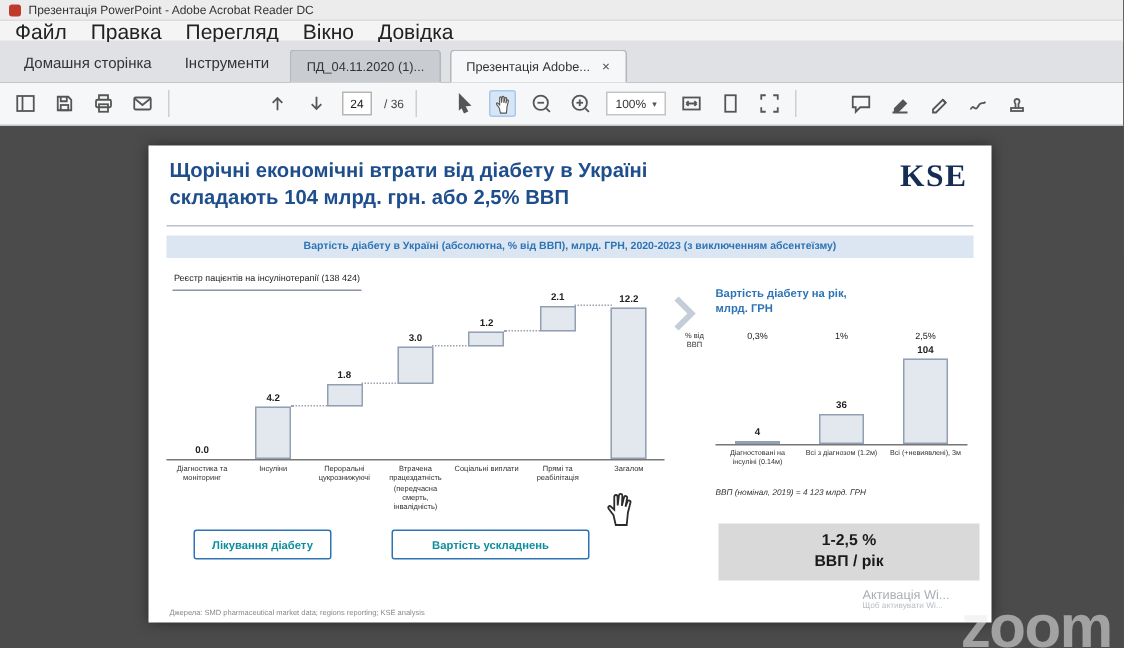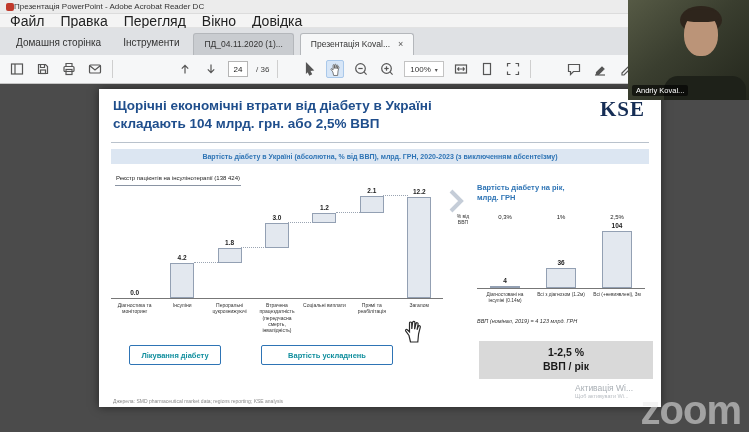--- a/index.html
+++ b/index.html
@@ -1,20 +1,20 @@
 <!DOCTYPE html>
 <html><head>
 <meta charset="utf-8">
 <style>
 *{margin:0;padding:0;box-sizing:border-box;}
 html,body{width:749px;height:432px;background:#161616;font-family:"Liberation Sans",sans-serif;}
 .screen{position:relative;width:749px;height:432px;overflow:hidden;background:#4b4b4b;}
 
 
-.titlebar{position:absolute;top:0;left:0;right:0;height:14px;background:#ececec;border-bottom:1px solid #dcdcdc;display:flex;align-items:center;padding:0 6px;z-index:5;}
+.titlebar{position:absolute;top:0;left:0;right:0;height:14px;background:#ececec;border-bottom:1px solid #dcdcdc;display:flex;align-items:center;gap:5px;padding:0 6px;z-index:5;}
 .app-ico{width:8px;height:8px;background:#c0392b;border-radius:2px;flex:0 0 auto;}
 .title-text{font-size:8px;color:#333;white-space:nowrap;}
 .menubar{position:absolute;top:14px;left:0;right:0;height:14px;background:#f4f4f4;border-bottom:1px solid #e2e2e2;display:flex;align-items:center;gap:16px;padding:0 10px;z-index:5;}
 .menubar span{font-size:14px;color:#222;cursor:default;}
 .tabbar{position:absolute;top:28px;left:0;right:0;height:27px;background:#dfe1e4;display:flex;align-items:flex-end;gap:6px;padding:0 8px;z-index:5;}
 .navtab{font-size:10px;color:#333;padding:6px 8px 7px;white-space:nowrap;}
 .doctab{font-size:8.5px;color:#333;background:#c9ccd0;border:1px solid #b4b7bb;border-bottom:none;border-radius:3px 3px 0 0;padding:5px 10px 6px;display:flex;align-items:center;gap:8px;white-space:nowrap;max-width:160px;overflow:hidden;}
 .doctab.active{background:#f6f7f8;}
 .doctab .close{color:#555;font-size:9px;}
 .toolbar{position:absolute;top:55px;left:0;right:0;height:29px;background:#f6f7f8;border-bottom:1px solid #c6c6c6;display:flex;align-items:center;gap:8px;padding:0 8px;z-index:5;}
@@ -24,21 +24,21 @@
 .sep{width:1px;height:18px;background:#cfcfcf;flex:0 0 auto;}
 .g-pages{margin-left:55px;}
 .g-tools{margin-left:14px;}
 .g-right{margin-left:26px;}
 .page-box{min-width:20px;height:16px;border:1px solid #b5b5b5;background:#fff;font-size:8px;color:#222;display:inline-flex;align-items:center;justify-content:center;padding:0 3px;}
 .page-total{font-size:8px;color:#444;}
 .zoom-box{height:16px;border:1px solid #c3c3c3;background:#fff;font-size:8px;color:#333;display:inline-flex;align-items:center;gap:4px;padding:0 5px;}
 .zoom-box .caret{font-size:6px;color:#555;}
 
 
-.viewport{position:absolute;top:76px;left:0;width:749px;height:348px;background:#4b4b4b;overflow:hidden;}
+.viewport{position:absolute;top:84px;left:0;width:749px;height:348px;background:#4b4b4b;overflow:hidden;}
 .slide{position:absolute;left:99px;top:13px;width:562px;height:318px;background:#fff;box-shadow:0 0 9px rgba(0,0,0,.5);}
 .s-title{position:absolute;left:14px;top:8px;width:434px;font-size:13.5px;font-weight:bold;color:#1f4e8c;line-height:1.3;}
 .s-logo{position:absolute;right:16px;top:8px;font-family:"Liberation Serif",serif;font-weight:bold;font-size:21px;color:#152d55;letter-spacing:1px;}
 .s-hr{position:absolute;left:12px;right:12px;top:53px;border-top:1px solid #b9c2cc;}
 .s-sub{position:absolute;left:12px;right:12px;top:60px;height:15px;background:#dce6f2;color:#2e74b5;font-size:7px;font-weight:bold;display:flex;align-items:center;justify-content:center;text-align:center;}
 .s-reg{position:absolute;left:16px;top:86px;width:126px;font-size:6px;color:#222;text-align:center;line-height:1.25;padding-bottom:2px;border-bottom:1px solid #8a94a3;}
 .wf-plot{position:absolute;left:12px;top:106px;width:332px;height:104px;border-bottom:1px solid #777;display:flex;}
 .wf-col{flex:1;position:relative;}
 .wf-bar{position:absolute;left:50%;transform:translateX(-50%);width:24px;background:#e3e8ef;border:1px solid #93a0b3;}
 .wf-lab{position:absolute;left:0;right:0;text-align:center;font-size:6.5px;font-weight:bold;color:#222;}
@@ -94,21 +94,21 @@
     <span>Довідка</span>
   </div>
 
   <div class="tabbar">
     <div class="navtab">Домашня сторінка</div>
     <div class="navtab">Інструменти</div>
     <div class="doctab">
       <span>ПД_04.11.2020 (1)...</span>
     </div>
     <div class="doctab active">
-      <span>Презентація Koval...</span>
+      <span>Презентація Adobe...</span>
       <span class="close">×</span>
     </div>
   </div>
 
   <div class="toolbar">
     <span class="tbi">
         <svg width="14" height="14">
           <rect x="1.5" y="2" width="11" height="10"></rect>
           <line x1="5" y1="2" x2="5" y2="12"></line>
         </svg>
@@ -332,21 +332,14 @@
 
     <div class="hand-cursor">
       <svg width="22" height="24" viewBox="0 0 22 24">
           <path d="M8.5 23 L7 16.5 3.8 12.2 C3 11 4.2 9.8 5.3 10.7 L7.5 12.8 7.5 4.2 C7.5 2.6 9.7 2.6 9.7 4.2 L9.8 10 10.6 3.4 C10.8 1.8 13 2 12.9 3.6 L12.6 10.2 14 4.6 C14.4 3.1 16.4 3.6 16.1 5.1 L15 10.8 16.3 7.4 C16.9 6 18.7 6.7 18.3 8.1 L16.6 14.8 15.8 23 Z" fill="#ffffff" stroke="#2b2b2b" stroke-width="1.2"></path>
         </svg>
     </div>
 
     <div class="zoom-logo">zoom</div>
   </div>
 
-  <div class="webcam">
-    <div class="wc-hair"></div>
-    <div class="wc-head"></div>
-    <div class="wc-fringe"></div>
-    <div class="wc-body"></div>
-    <div class="name-tag">Andriy Koval...</div>
-  </div>
 
 </div>
 
 </body></html>

